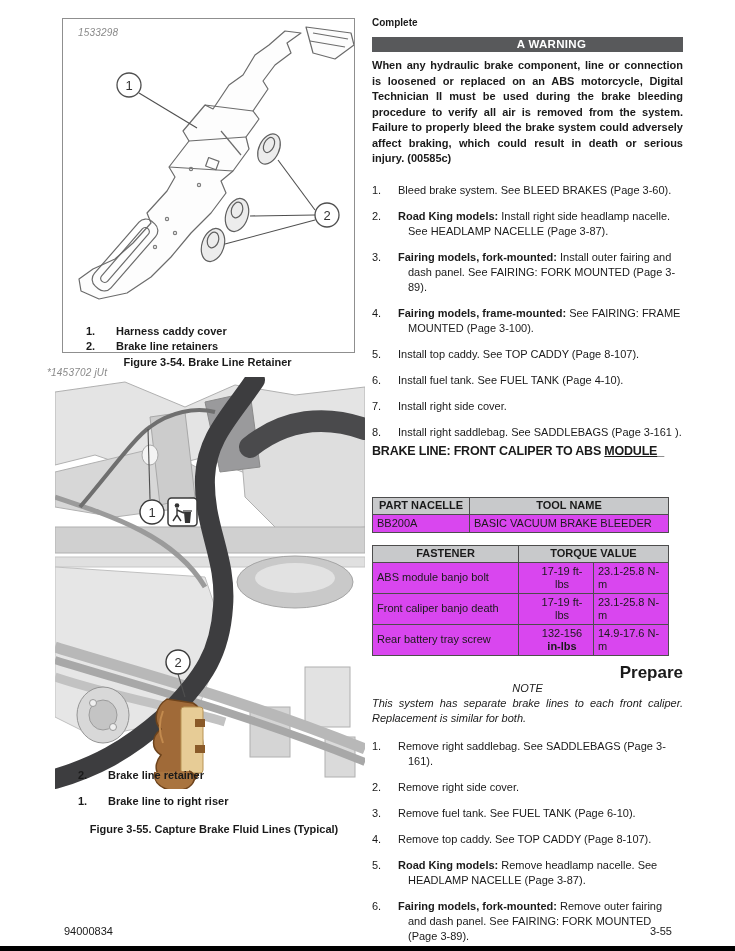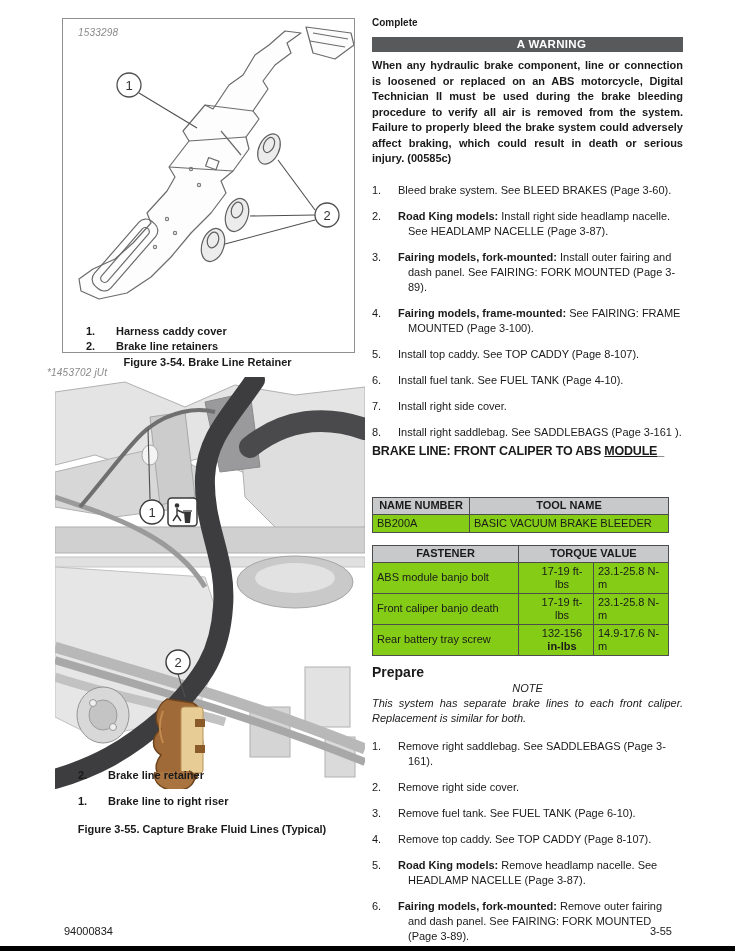--- a/index.html
+++ b/index.html
@@ -9,43 +9,43 @@
   
   .fig1-box{position:absolute;left:62px;top:18px;width:291px;height:333px;border:1px solid #8f8f8f;}
   .fig1-box svg{position:absolute;left:0;top:0;}
   .wm{position:absolute;font-size:10px;color:#8a8a8a;font-style:italic;letter-spacing:.2px;}
   .wm1{left:15px;top:8px;}
   .wm2{left:47px;top:367px;}
   .legend-row{position:absolute;font-size:11px;font-weight:bold;line-height:14px;white-space:nowrap;}
   .lg-num{display:inline-block;width:30px;}
   .fig-caption{position:absolute;font-size:11px;font-weight:bold;text-align:center;}
   .cap1{left:62px;top:356px;width:291px;}
-  .cap2{left:60px;top:823px;width:284px;}
+  .cap2{left:72px;top:823px;width:284px;}
   .fig2-wrap{position:absolute;left:55px;top:377px;width:310px;height:412px;overflow:hidden;}
 
   
   .rc{position:absolute;left:372px;top:8px;width:311px;}
   .h-main{font-size:10px;font-weight:bold;margin:7px 0 7px 0;line-height:15px;}
   .warn-banner{background:#58595b;color:#ffffff;font-size:11.5px;font-weight:bold;
                text-align:center;line-height:15px;height:15px;margin-bottom:6px;letter-spacing:.3px;padding-left:48px;}
   .warn-text{font-size:11px;font-weight:bold;line-height:15.5px;text-align:justify;margin:0 0 16px 0;}
   .steps{margin:0;padding:0;list-style:none;}
   .step{display:flex;margin-bottom:11px;font-size:11px;line-height:15px;}
   .step .n{width:26px;flex:none;}
   .step .b{flex:1;padding-left:10px;text-indent:-10px;}
   .sec-heading{font-size:12.5px;font-weight:bold;margin:4px 0 38px 0;letter-spacing:-.2px;line-height:15px;white-space:nowrap;}
   .sec-heading .u{text-decoration:underline;}
   table{border-collapse:collapse;width:297px;font-size:11px;}
   table,th,td{border:1px solid #4d4d4d;}
   th{background:#c8c9cb;font-weight:bold;text-align:center;padding:1.5px 4px;line-height:13.5px;}
-  td{padding:1.5px 4px;line-height:13.5px;background:#84cc16;}
+  td{padding:1.5px 4px;line-height:13.5px;background:#d946ef;}
   .t-center{text-align:center;padding-left:16px;}
   .tool-table{margin-bottom:12px;}
   .torque-table{margin-bottom:0;}
-  .h-prepare{font-size:14px;font-weight:bold;margin:9px 0 2px 0;line-height:15px;}
+  .h-prepare{font-size:17px;font-weight:bold;margin:9px 0 2px 0;line-height:15px;text-align:right;}
   .note-label{font-size:11px;font-style:italic;text-align:center;margin:0 0 2px 0;}
   .note-text{font-size:11px;font-style:italic;line-height:15px;text-align:justify;margin:0 0 13px 0;}
 
   
   .footer-left{position:absolute;left:64px;top:925px;font-size:11px;}
   .footer-right{position:absolute;right:63px;top:925px;font-size:11px;}
   .bottom-bar{position:absolute;left:0;bottom:0;width:735px;height:5px;background:#000;}
 </style>
 </head>
 <body>
@@ -243,21 +243,21 @@
       <span>BRAKE LINE: FRONT CALIPER TO ABS </span><span class="u">MODULE</span><span>_</span>
     </div>
 
     <table class="tool-table">
       <colgroup>
           <col style="width:97px;">
           <col>
         </colgroup>
       <tbody>
           <tr>
-        <th>NAME NUMBER</th>
+        <th>PART NACELLE</th>
         <th>TOOL NAME</th>
       </tr>
       <tr>
         <td>BB200A</td>
         <td>BASIC VACUUM BRAKE BLEEDER</td>
       </tr>
     </tbody>
       </table>
 
     <table class="torque-table">

